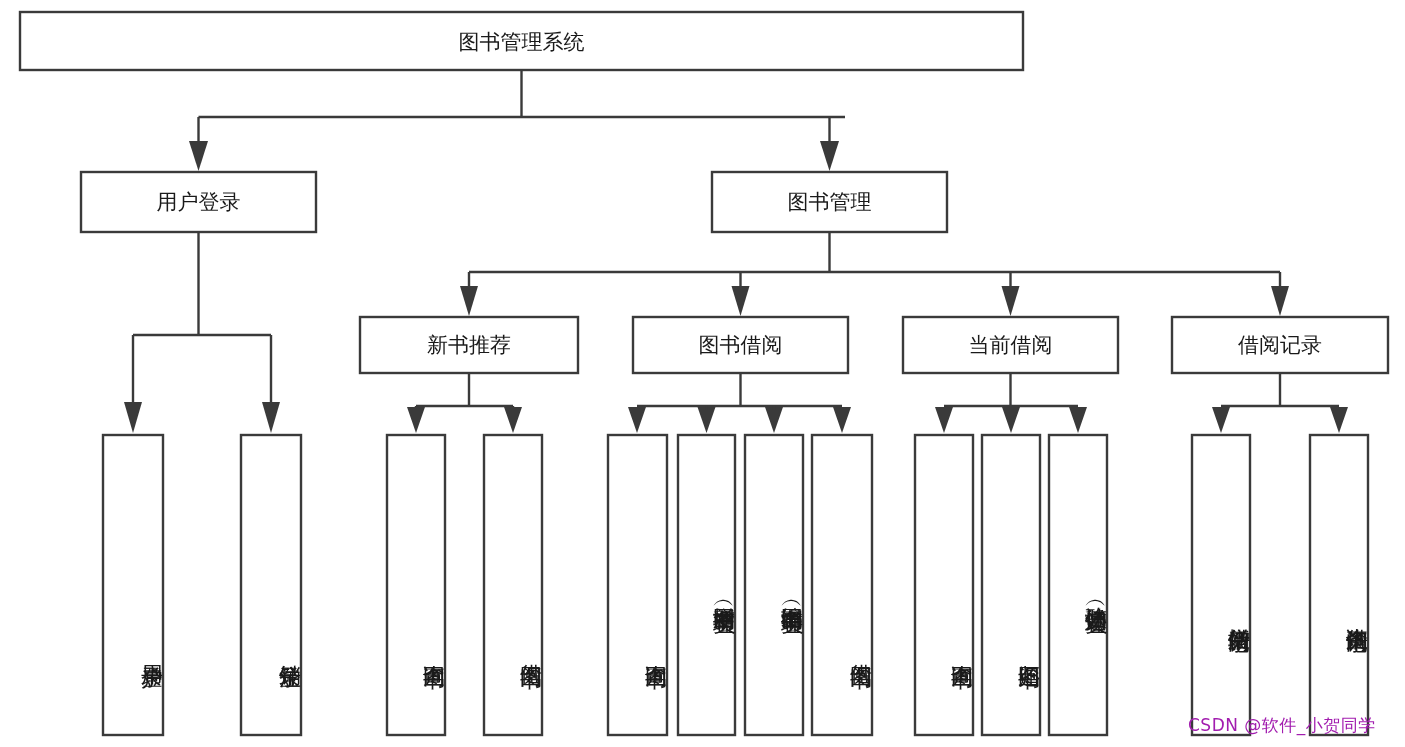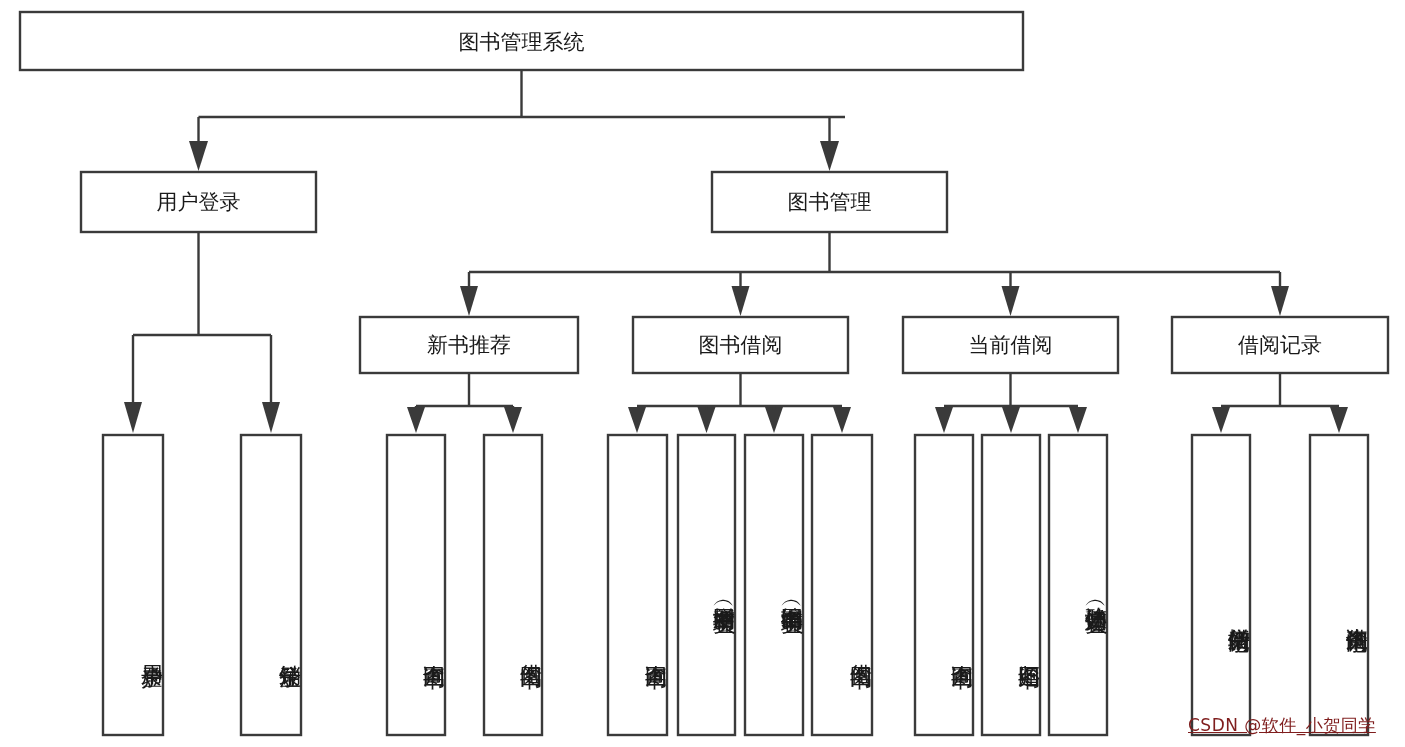--- a/index.html
+++ b/index.html
@@ -64,24 +64,23 @@
     text-align: center;
     pointer-events: none;
     display: flex;
     align-items: flex-start;
     justify-content: center;
   }
   .watermark {
     position: absolute;
     font-family: "DejaVu Sans", "Liberation Sans", sans-serif;
     font-size: 17px;
-    color: #7f1d1d;
+    color: #a21caf;
     white-space: nowrap;
     letter-spacing: 0.5px;
-    text-decoration: underline;
   }
 </style>
 </head>
 <body>
 
 <div id="diagram-root">
 
   <svg id="tree-svg" viewBox="0 0 1405 747">
 
     <g>

